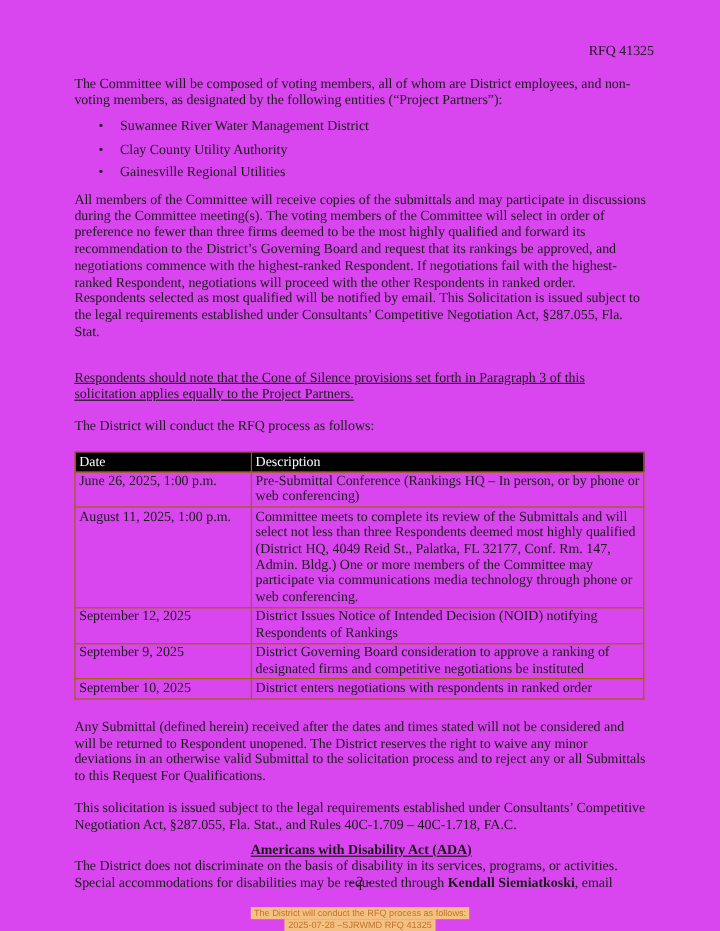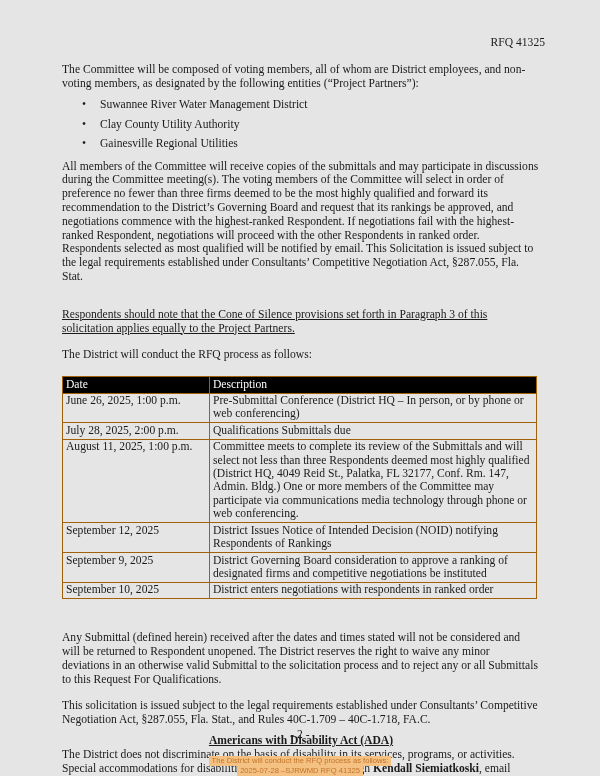--- a/index.html
+++ b/index.html
@@ -2,21 +2,21 @@
 <html><head>
 <meta charset="utf-8">
 <style>
   * { margin: 0; padding: 0; box-sizing: border-box; }
   html, body { background: #ffffff; }
   .page {
     position: relative;
     width: 600px;
     height: 776px;
     margin: 0 auto;
-    background: #e5e5e5;
+    background: #d946ef;
     font-family: "Liberation Serif", "DejaVu Serif", serif;
     font-size: 11.6px;
     line-height: 13.8px;
     color: #1a1a1a;
     overflow: hidden;
   }
   .header-right {
     padding-top: 36px;
     margin-right: 55px;
     text-align: right;
@@ -113,46 +113,42 @@
     <table class="rfq-table">
       <thead>
         <tr>
           <th class="col-date">Date</th>
           <th>Description</th>
         </tr>
       </thead>
       <tbody id="rfq-table-body">
           <tr>
             <td>June 26, 2025, 1:00 p.m.</td>
-            <td>Pre-Submittal Conference (District HQ – In person, or by phone or web conferencing)</td>
-          </tr>
-          <tr>
-            <td>July 28, 2025, 2:00 p.m.</td>
-            <td>Qualifications Submittals due</td>
+            <td>Pre-Submittal Conference (Rankings HQ – In person, or by phone or web conferencing)</td>
           </tr>
           <tr>
             <td>August 11, 2025, 1:00 p.m.</td>
             <td>Committee meets to complete its review of the Submittals and will select not less than three Respondents deemed most highly qualified (District HQ, 4049 Reid St., Palatka, FL 32177, Conf. Rm. 147, Admin. Bldg.) One or more members of the Committee may participate via communications media technology through phone or web conferencing.</td>
           </tr>
           <tr>
             <td>September 12, 2025</td>
             <td>District Issues Notice of Intended Decision (NOID) notifying Respondents of Rankings</td>
           </tr>
           <tr>
             <td>September 9, 2025</td>
             <td>District Governing Board consideration to approve a ranking of designated firms and competitive negotiations be instituted</td>
           </tr>
           <tr>
             <td>September 10, 2025</td>
             <td>District enters negotiations with respondents in ranked order</td>
           </tr>
         </tbody>
     </table>
 
-    <p class="para" style="margin-top: 32px;">Any Submittal (defined herein) received after the dates and times stated will not be considered and will be returned to Respondent unopened.  The District reserves the right to waive any minor deviations in an otherwise valid Submittal to the solicitation process and to reject any or all Submittals to this Request For Qualifications.</p>
+    <p class="para" style="margin-top: 16px;">Any Submittal (defined herein) received after the dates and times stated will not be considered and will be returned to Respondent unopened.  The District reserves the right to waive any minor deviations in an otherwise valid Submittal to the solicitation process and to reject any or all Submittals to this Request For Qualifications.</p>
 
     <p class="para">This solicitation is issued subject to the legal requirements established under Consultants’ Competitive Negotiation Act, §287.055, Fla. Stat., and Rules 40C-1.709 – 40C-1.718, FA.C.</p>
 
     <div class="ada-heading">Americans with Disability Act (ADA)</div>
 
     <p class="ada-para"><span>The District does not discriminate on the basis of disability in its services, programs, or activities. Special accommodations for disabilities may be requested through </span><span class="ada-name">Kendall Siemiatkoski</span><span>, email </span></p>
 
   </div>
 
   <div class="page-footer">- 2 -</div>

